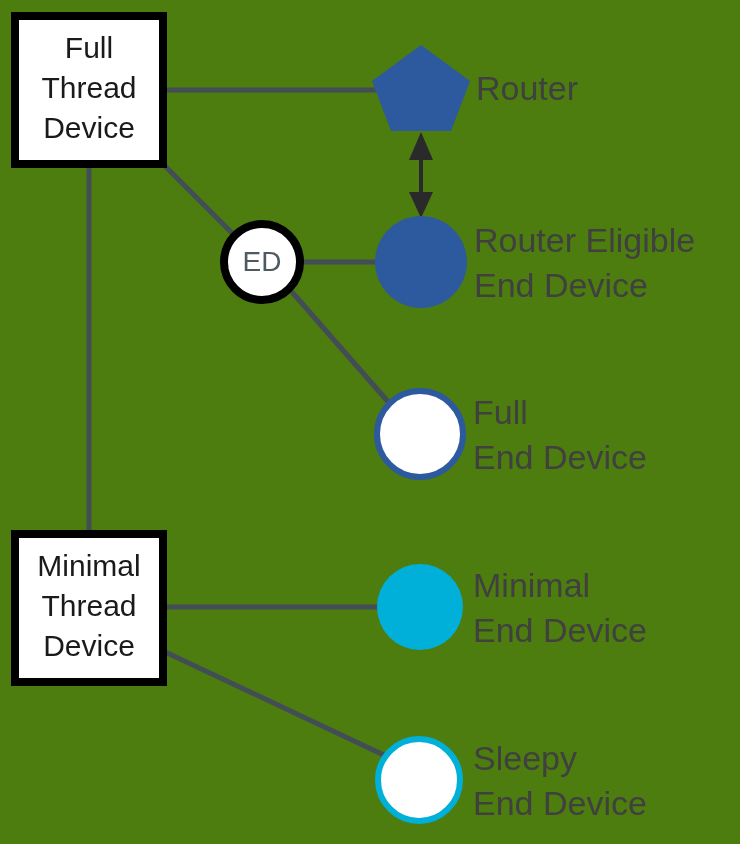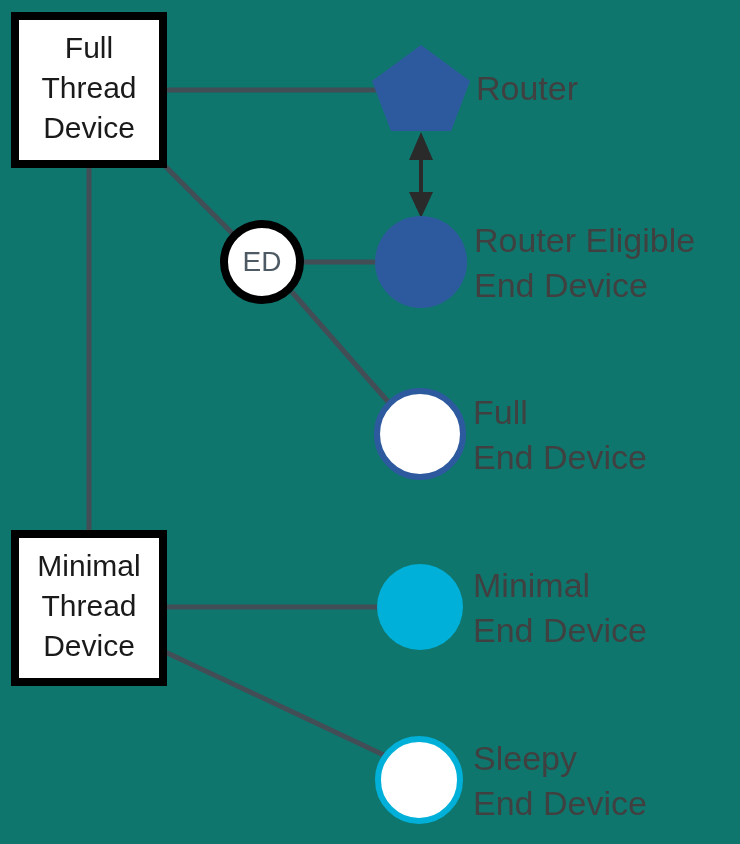--- a/index.html
+++ b/index.html
@@ -8,21 +8,21 @@
     padding: 0;
     background: #ffffff;
   }
   body {
     font-family: "Liberation Sans", "DejaVu Sans", sans-serif;
   }
   #diagram-root {
     position: relative;
     width: 740px;
     height: 844px;
-    background: #0f766e;
+    background: #4d7c0f;
     overflow: hidden;
   }
   #diagram-svg {
     position: absolute;
     top: 0;
     left: 0;
     width: 740px;
     height: 844px;
     display: block;
   }

